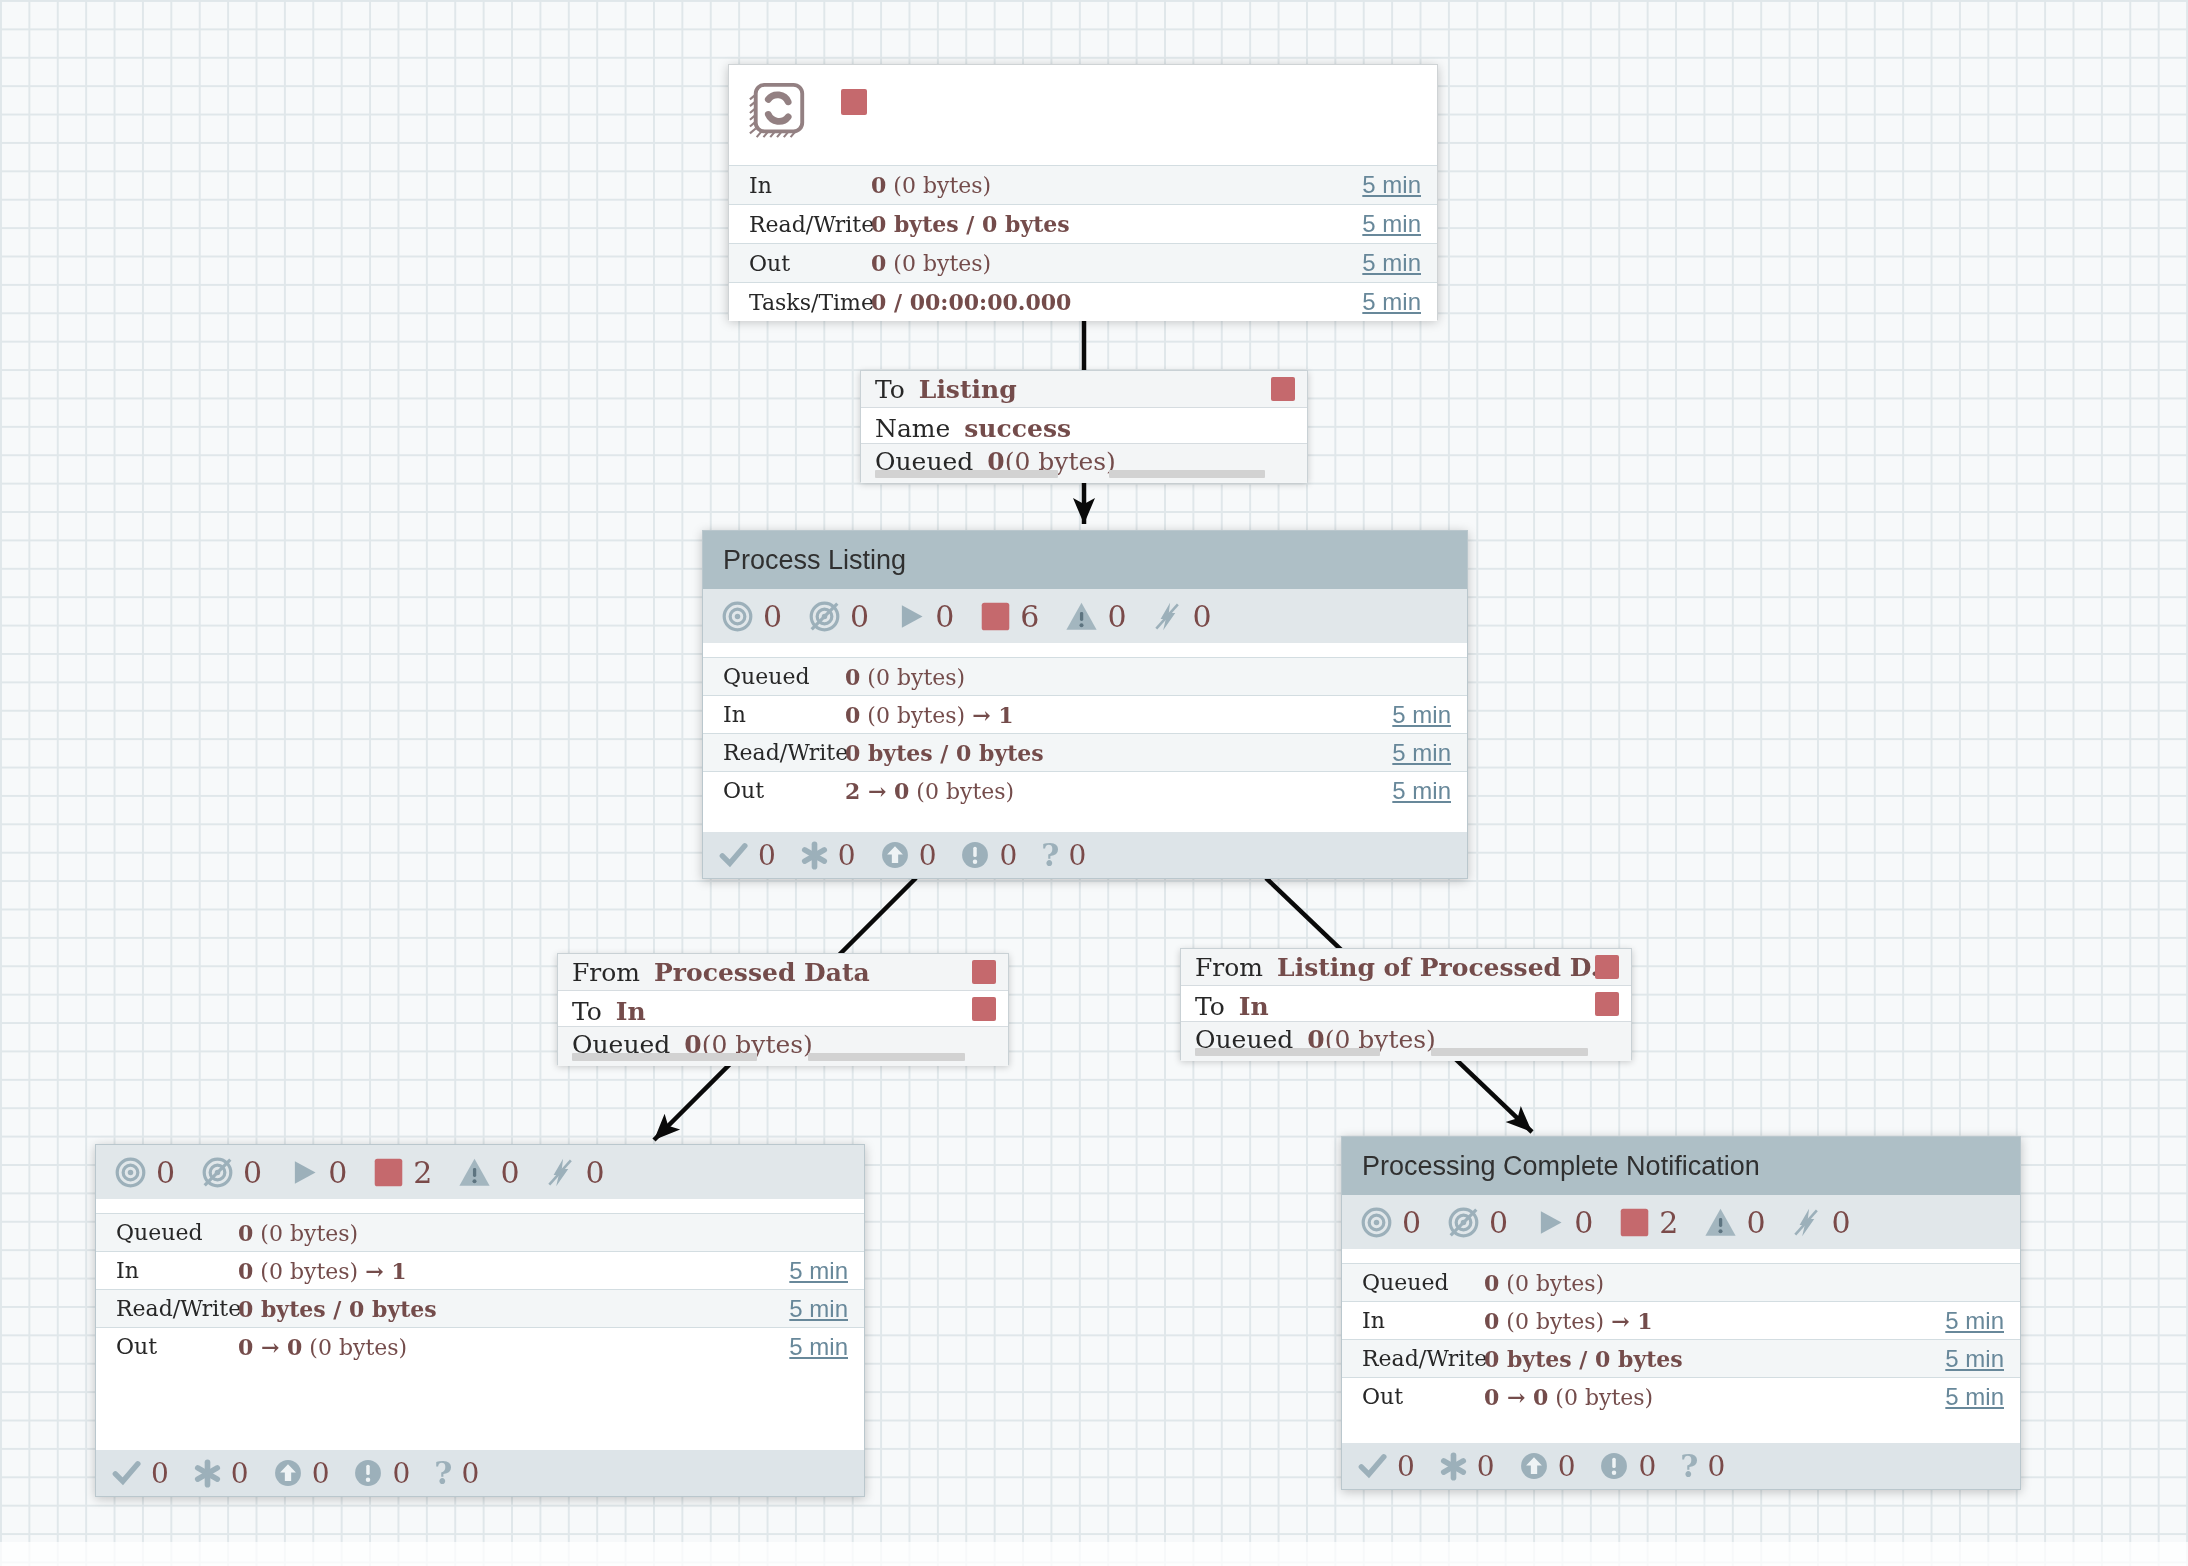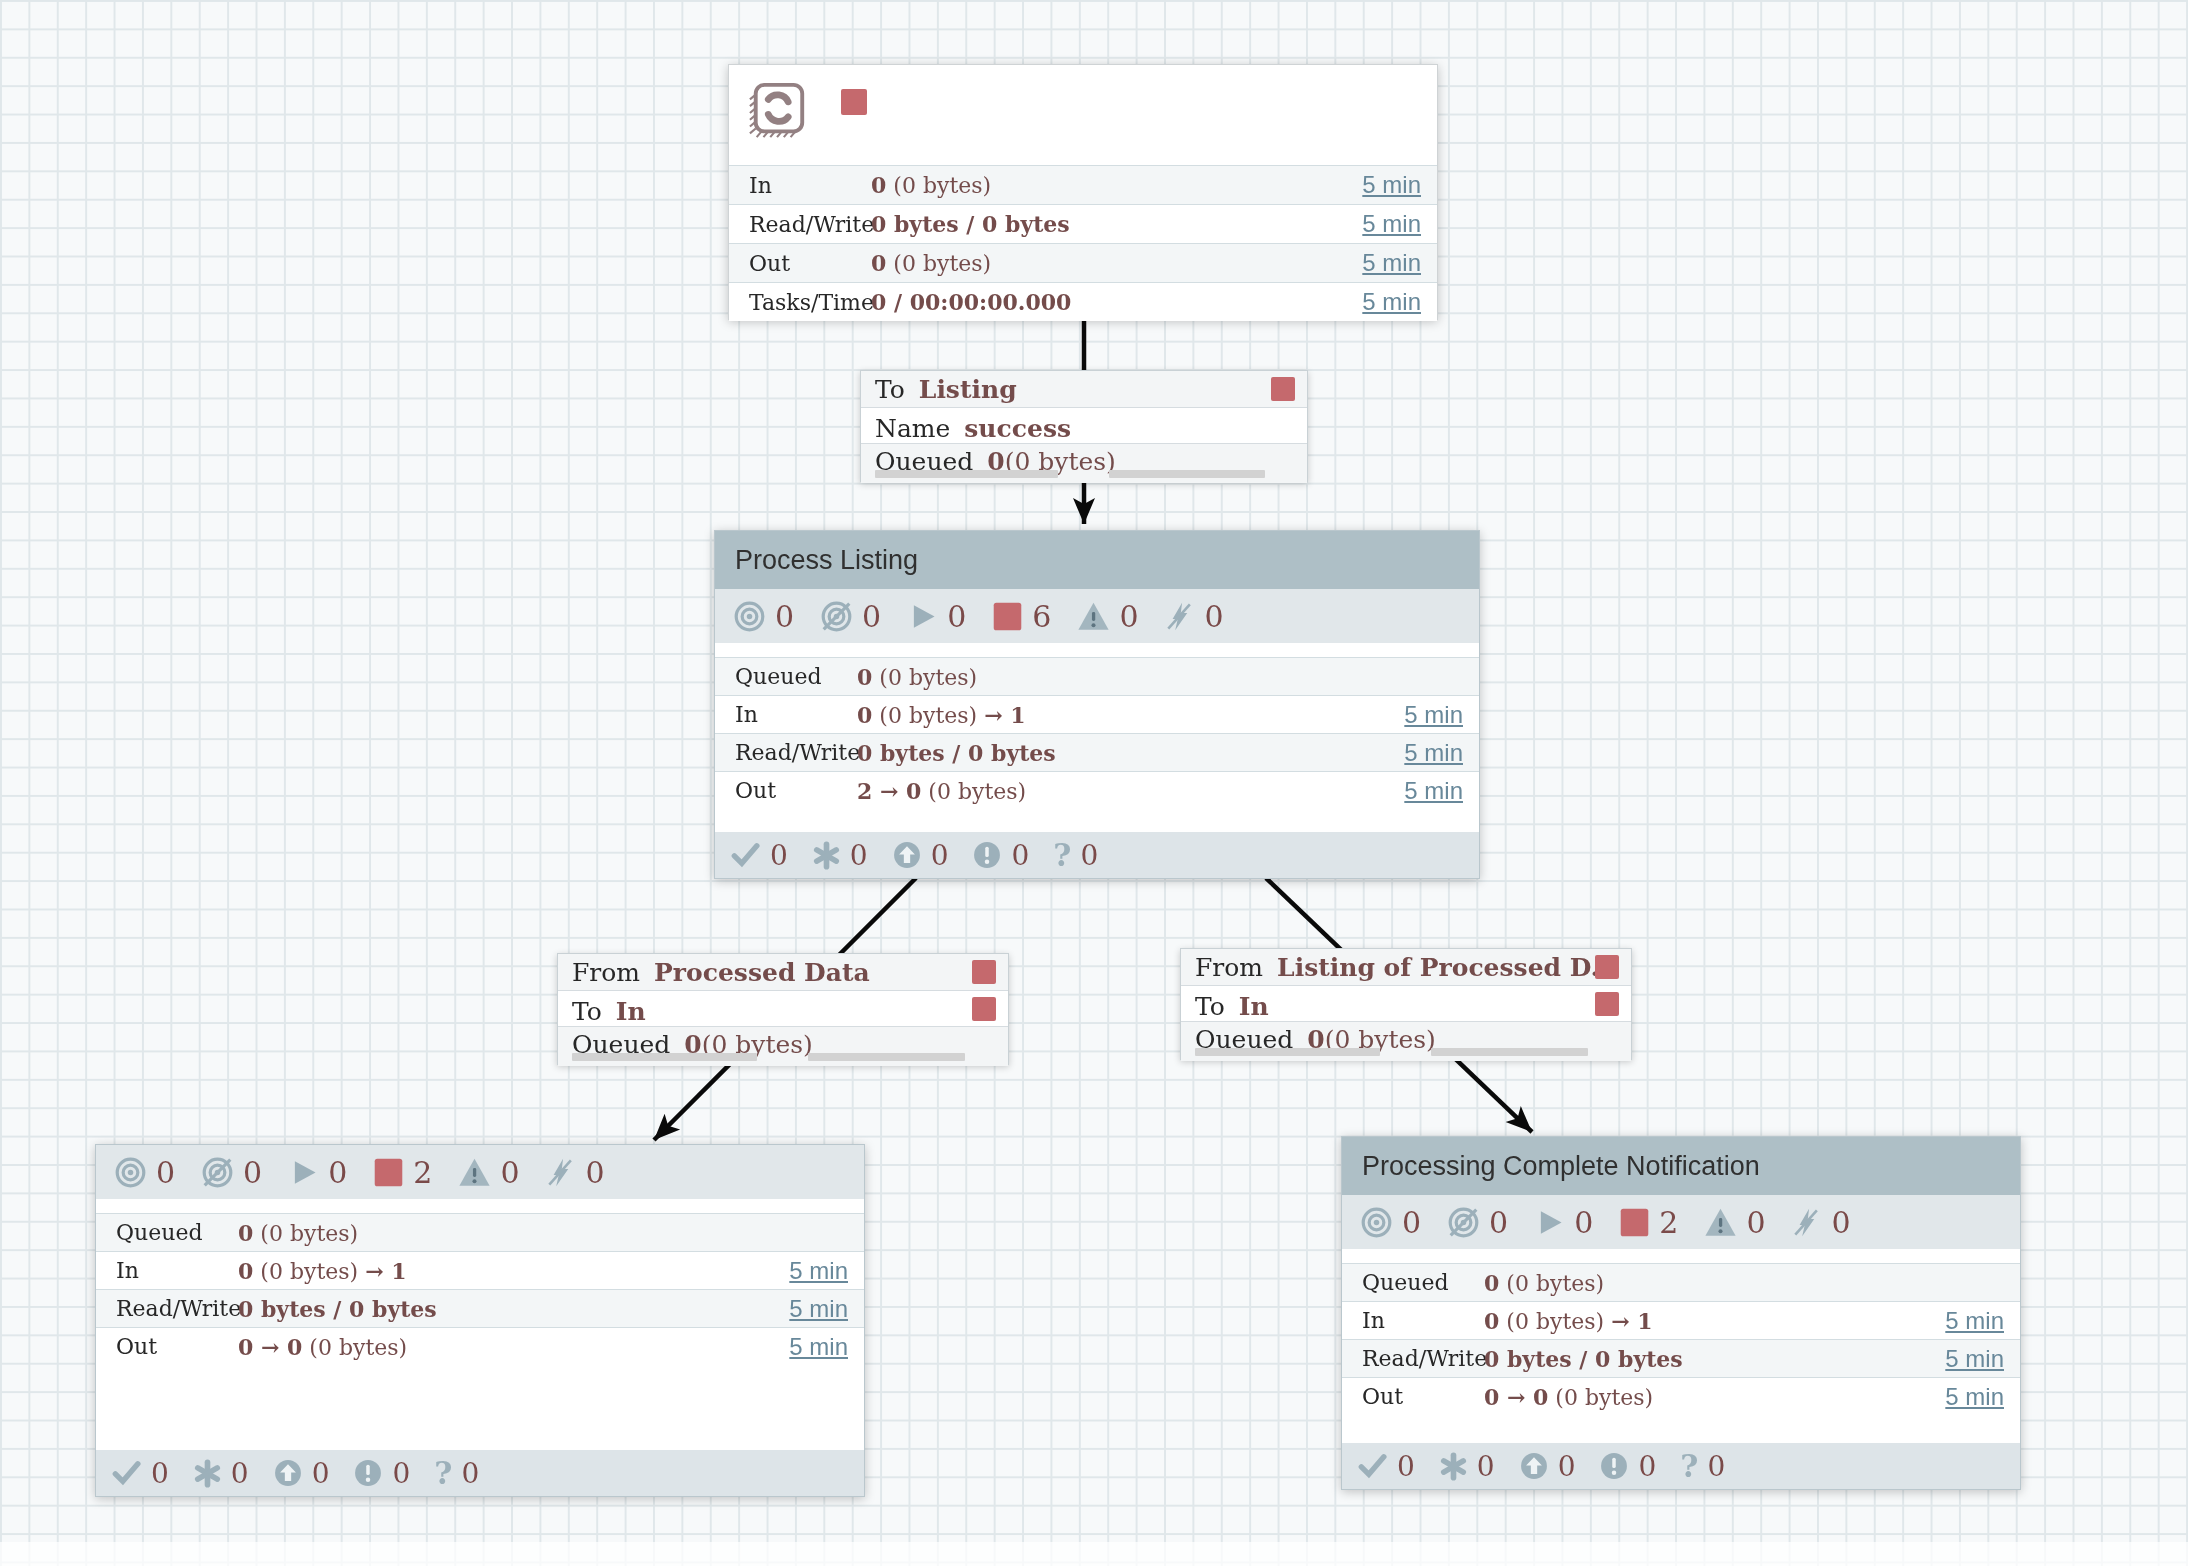--- a/index.html
+++ b/index.html
@@ -187,21 +187,21 @@
       </div>
       <div class="conn-row queued">
         <span>Queued</span>
         <span class="conn-val">0</span>
         <span class="conn-rest"> (0 bytes)</span>
         <span class="qbar left"></span>
         <span class="qbar right"></span>
       </div>
     </div>
 
-  <div class="box pgroup" style="left:702px;top:530px;width:766px;height:349px;margin-left:12px;">
+  <div class="box pgroup" style="left:702px;top:530px;width:766px;height:349px;">
       <div class="pg-title">
         <span>Process Listing</span>
       </div>
       <div class="pg-status">
         <span class="pair">
           <span class="ic">
             <svg viewBox="0 0 36 36" width="33" height="33">
               <circle cx="18" cy="18" r="14.5" fill="none" stroke="#9cb0ba" stroke-width="3.5"></circle>
               <circle cx="18" cy="18" r="8" fill="none" stroke="#9cb0ba" stroke-width="3.5"></circle>
               <circle cx="18" cy="18" r="3" fill="#9cb0ba"></circle>

